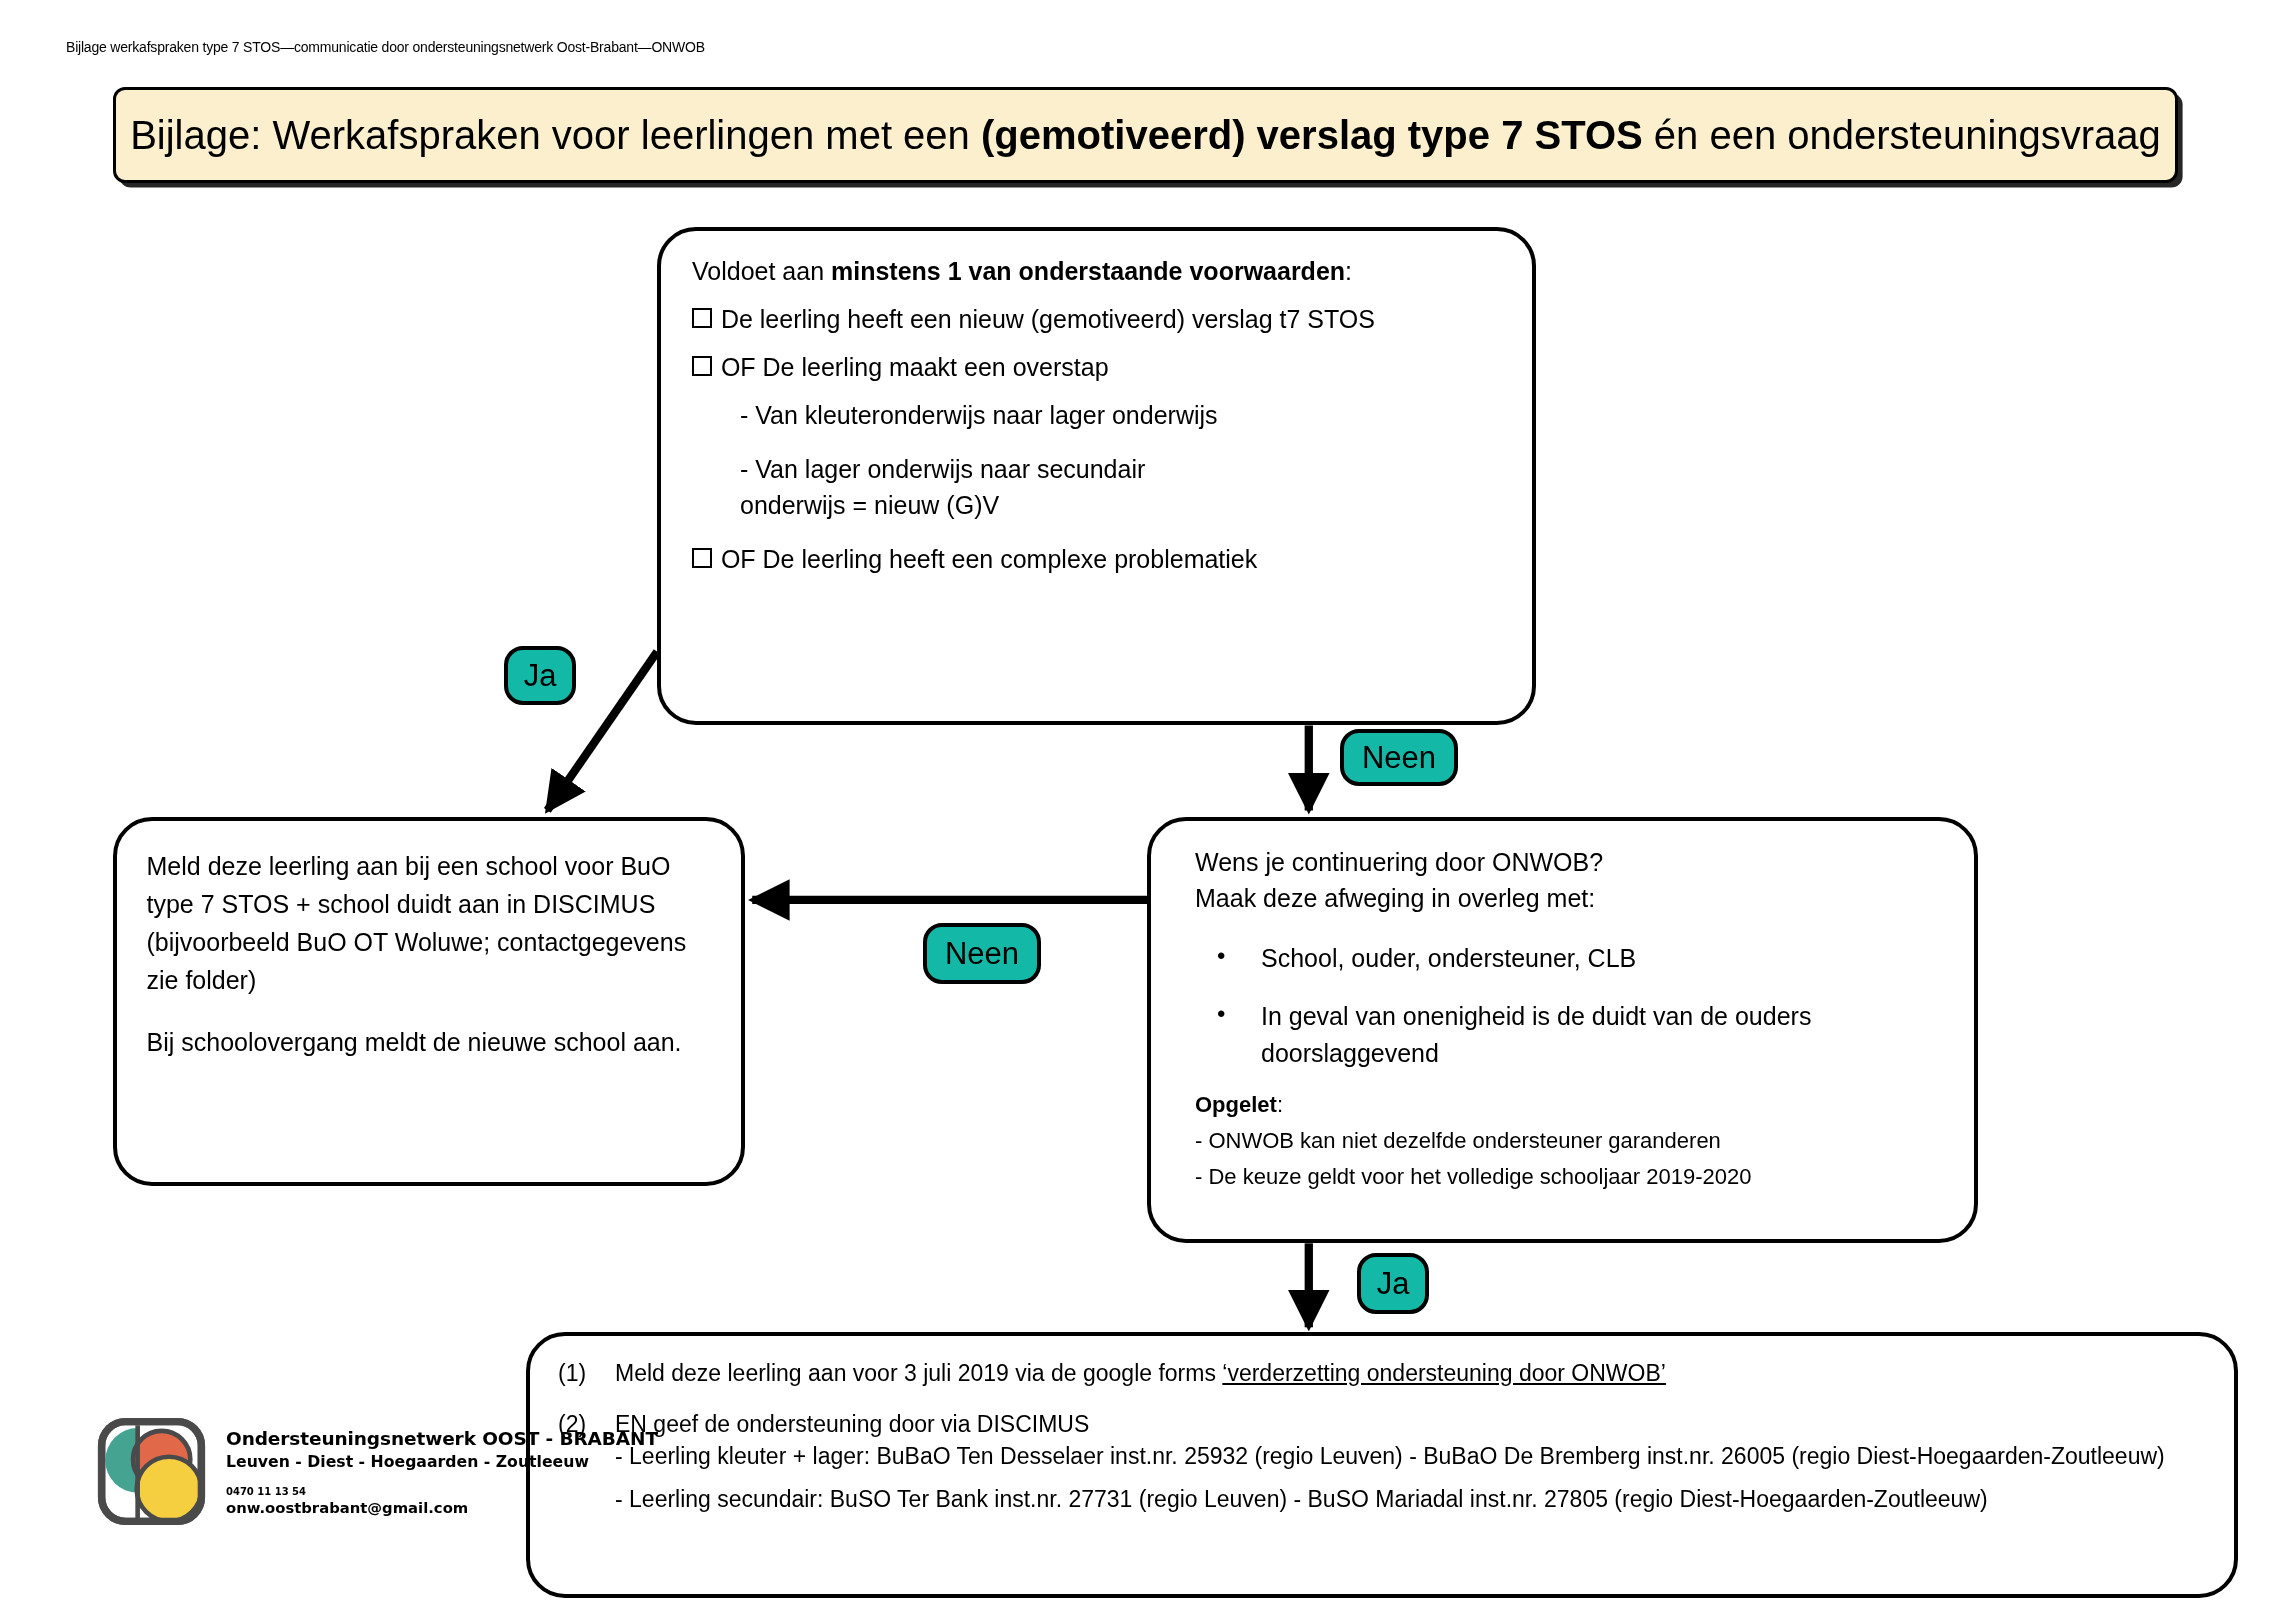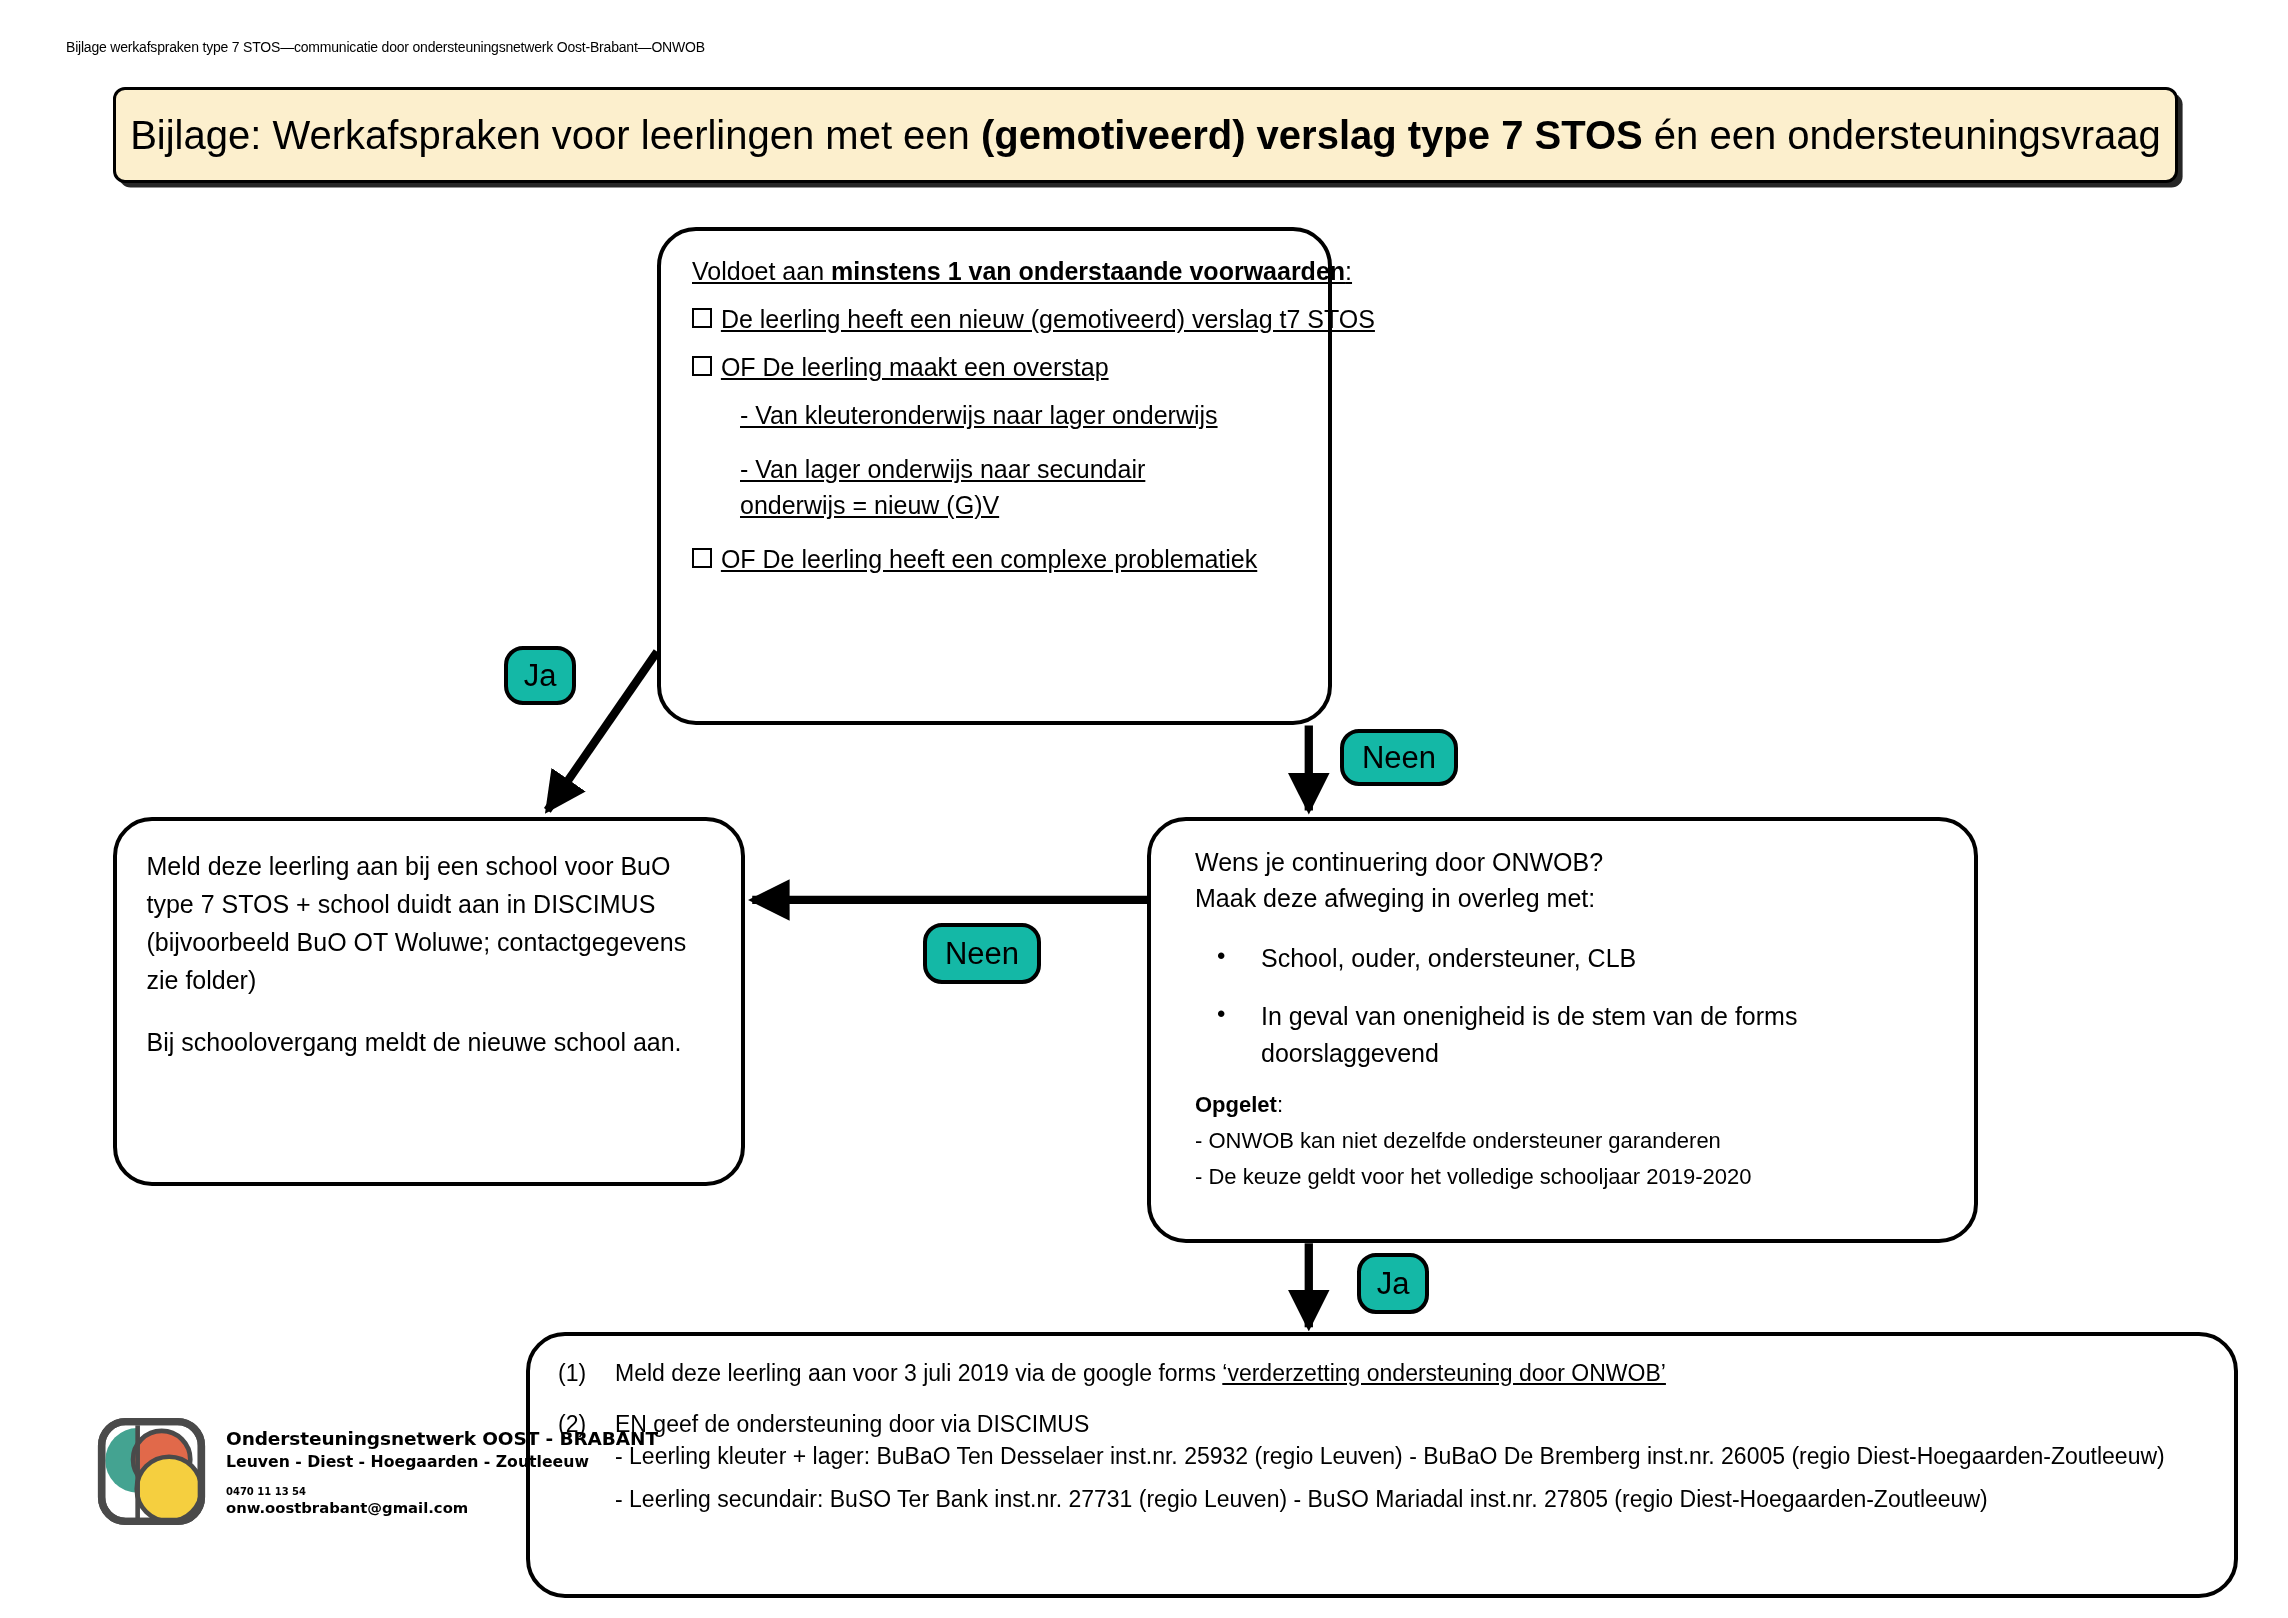--- a/index.html
+++ b/index.html
@@ -54,24 +54,23 @@
     background: #ffffff;
     border: 4.6px solid #000000;
     border-radius: 39px;
     box-sizing: border-box;
   }
 
   
   #box-decision {
     left: 657px;
     top: 227px;
-    width: 675px;
+    width: 879px;
     height: 498px;
     padding: 28px 31px 9.2px 31px;
-    text-decoration: underline;
   }
   #box-decision .line {
     font-size: 25px;
     line-height: 1.0;
     margin-bottom: 23px;
     white-space: nowrap;
   }
   #box-decision .line.sub { margin-left: 48px; }
   #box-decision .line.wrap { white-space: normal; line-height: 1.45; }
   #box-decision .cb {
@@ -234,21 +233,21 @@
 <div class="flow-box" id="box-buo">
   <p>Meld deze leerling aan bij een school voor BuO type 7 STOS  + school duidt aan in DISCIMUS (bijvoorbeeld BuO OT Woluwe; contactgegevens zie folder)</p>
   <p>Bij schoolovergang meldt de nieuwe school aan.</p>
 </div>
 
 <div class="flow-box" id="box-wens">
   <p class="q">Wens je continuering door ONWOB?</p>
   <p class="q">Maak deze afweging in overleg met:</p>
   <ul>
     <li>School, ouder, ondersteuner, CLB</li>
-    <li>In geval van onenigheid is de stem van de forms doorslaggevend</li>
+    <li>In geval van onenigheid is de duidt van de ouders doorslaggevend</li>
   </ul>
   <p class="opgelet"><b>Opgelet</b><span>:</span></p>
   <p class="note">- ONWOB kan niet dezelfde ondersteuner garanderen</p>
   <p class="note">- De keuze geldt voor het volledige schooljaar 2019-2020</p>
 </div>
 
 <div class="flow-box" id="box-final">
   <div class="num-row">
     <div class="num">(1)</div>
     <div class="num-body"><span>Meld deze leerling aan voor 3 juli 2019 via de google forms </span><a href="#" class="link">‘verderzetting ondersteuning  door ONWOB’</a></div>

